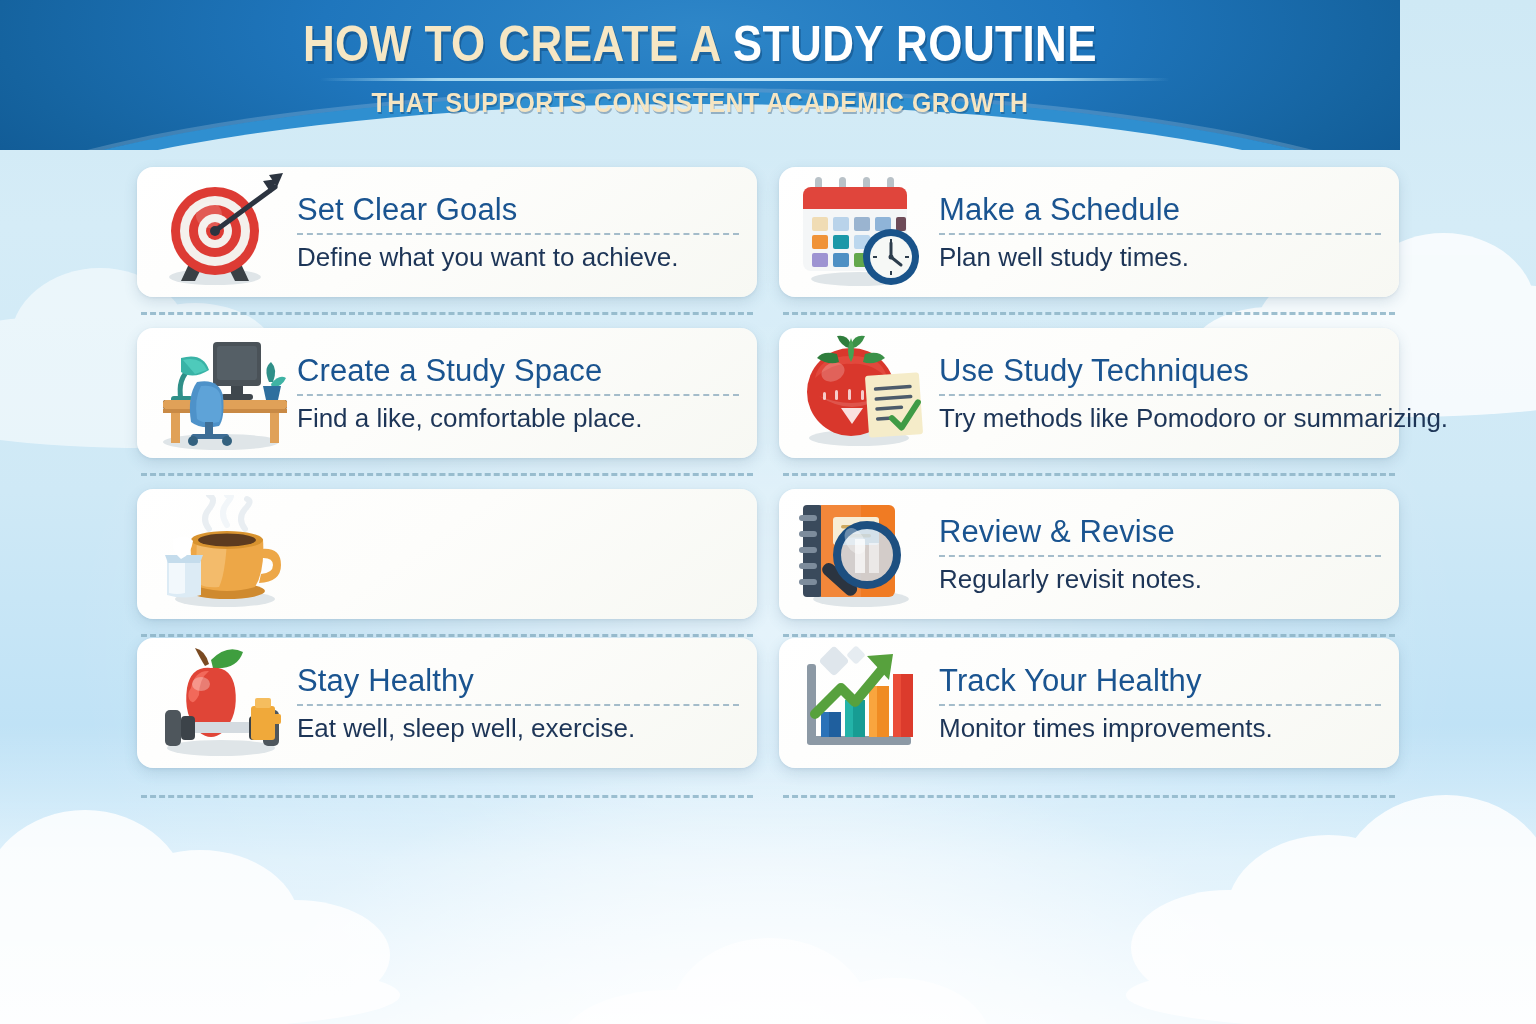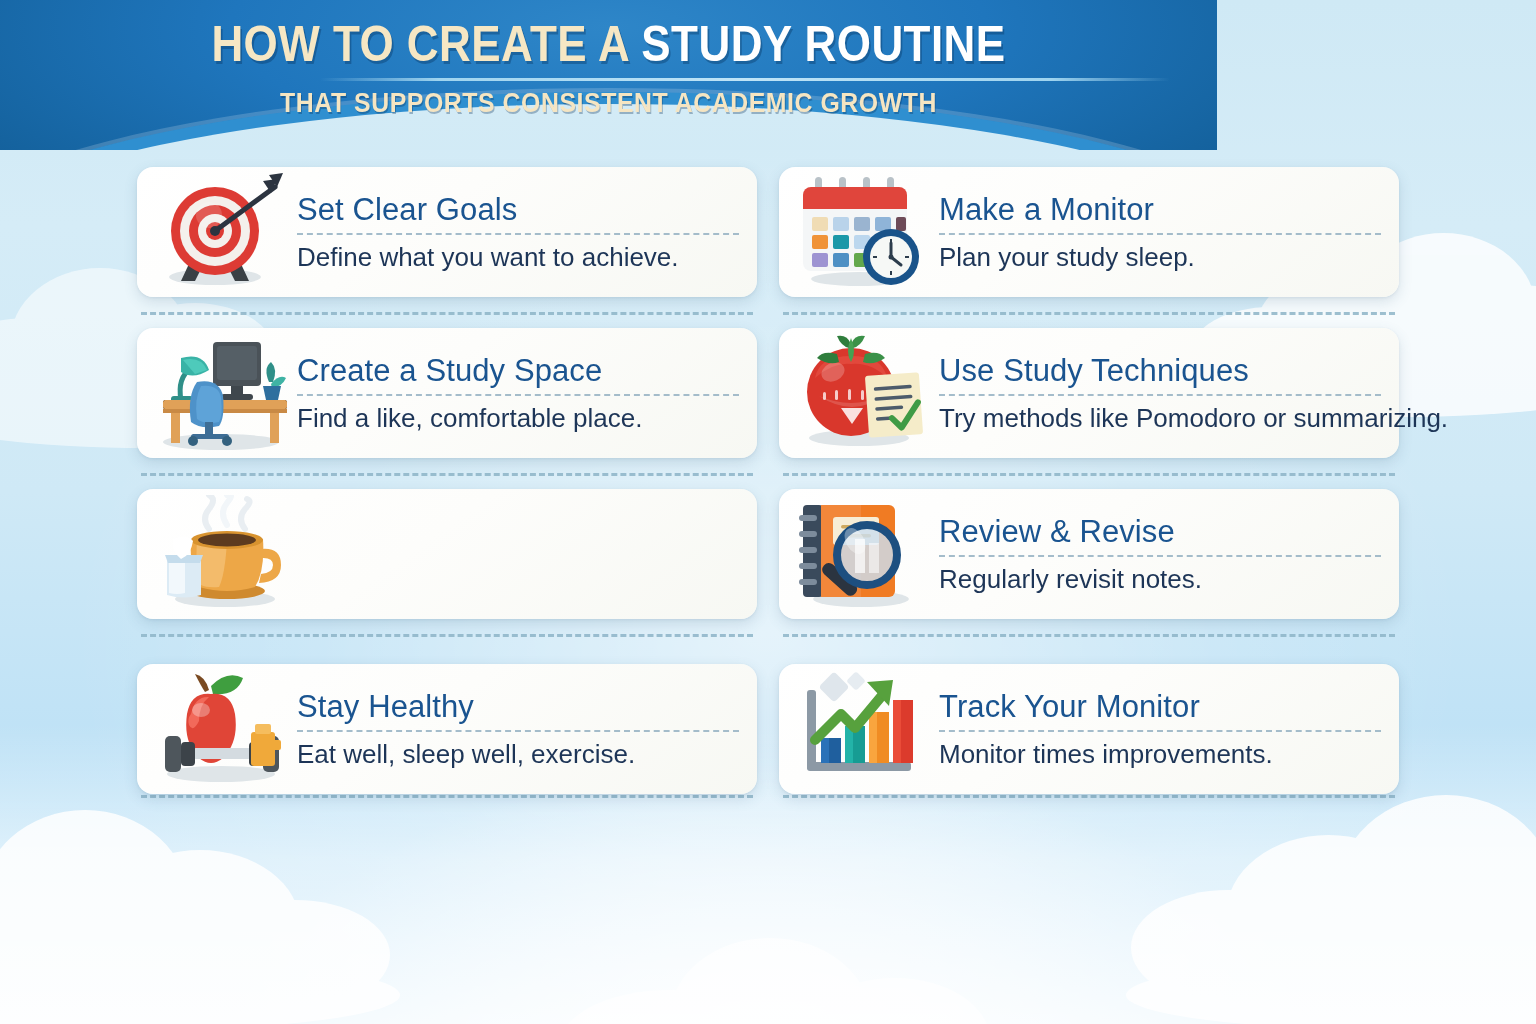--- a/index.html
+++ b/index.html
@@ -27,21 +27,21 @@
   .blob span { position:absolute; background:#fff; border-radius:50%; display:block; }
 
   .bottom-haze {
     position:absolute; left:0; right:0; bottom:0; height:300px;
     background:linear-gradient(180deg, rgba(255,255,255,0) 0%, rgba(255,255,255,0.55) 45%, rgba(255,255,255,0.85) 100%);
     pointer-events:none;
   }
 
   
   .header {
-    position:absolute; left:0; top:0; width:1217px; height:150px;
+    position:absolute; left:0; top:0; width:1400px; height:150px;
     background:
       radial-gradient(ellipse 900px 280px at 50% 18%, #2e86c8 0%, #1f76bd 42%, #15639f 78%, #0f5690 100%);
     overflow:hidden;
     text-decoration:underline;
   }
   .header::after {
     
     content:"";
     position:absolute; left:-8%; bottom:-122px; width:116%; height:180px;
     background:#2f8fd0;
@@ -103,21 +103,21 @@
     width:620px; height:130px;
     background:linear-gradient(145deg,#ffffff 0%, #fdfdfb 45%, #f7f8f3 100%);
     border-radius:16px;
     box-shadow:0 5px 14px rgba(60,100,130,0.16), 0 1px 3px rgba(60,100,130,0.10);
     display:flex; align-items:center;
     padding:0 18px 0 14px;
   }
   .card.r0 { top:0; }
   .card.r1 { top:161px; }
   .card.r2 { top:322px; }
-  .card.r3 { top:497px; }
+  .card.r3 { top:471px; }
 
   .row-sep {
     position:absolute;
     left:4px; width:612px; height:0;
     border-top:3px dashed #8fb6c9;
     opacity:.85;
   }
   .row-sep.s0 { top:145px; }
   .row-sep.s1 { top:306px; }
   .row-sep.s2 { top:467px; }
@@ -375,23 +375,23 @@
             <line x1="98" y1="66" x2="98" y2="70" stroke="#2c3c4c" stroke-width="2"></line>
             <line x1="98" y1="98" x2="98" y2="102" stroke="#2c3c4c" stroke-width="2"></line>
             <line x1="80" y1="84" x2="84" y2="84" stroke="#2c3c4c" stroke-width="2"></line>
             <line x1="112" y1="84" x2="116" y2="84" stroke="#2c3c4c" stroke-width="2"></line>
             <line x1="98" y1="84" x2="98" y2="70" stroke="#2c3c4c" stroke-width="3" stroke-linecap="round"></line>
             <line x1="98" y1="84" x2="108" y2="92" stroke="#2c3c4c" stroke-width="3" stroke-linecap="round"></line>
             <circle cx="98" cy="84" r="2.5" fill="#2c3c4c"></circle>
           </svg>
         </div>
         <div class="card-body">
-          <div class="card-title">Make a Monitor</div>
-          <div class="card-rule"></div>
-          <div class="card-desc">Plan your study sleep.</div>
+          <div class="card-title">Make a Schedule</div>
+          <div class="card-rule"></div>
+          <div class="card-desc">Plan well study times.</div>
         </div>
       </div>
 
       <div class="card r1">
         <div class="icon-wrap">
           <svg viewBox="0 0 142 118">
             <ellipse cx="66" cy="104" rx="50" ry="8" fill="#dfe5e8"></ellipse>
 
             <circle cx="58" cy="58" r="44" fill="#d9372c"></circle>
             <path d="M22 44 q18 -16 36 -14 q20 -2 36 14 q-4 -22 -36 -22 q-32 0 -36 22 z" fill="#e2483c"></path>
@@ -480,21 +480,21 @@
             <rect x="76" y="42" width="20" height="51" fill="#f08c23"></rect>
             <rect x="76" y="42" width="8" height="51" fill="#f9a53e"></rect>
             <rect x="100" y="30" width="20" height="63" fill="#dc3b2c"></rect>
             <rect x="100" y="30" width="8" height="63" fill="#ea4c38"></rect>
 
             <path d="M22 70 L48 44 L62 58 L92 22" stroke="#57a13d" stroke-width="10" fill="none" stroke-linecap="round" stroke-linejoin="round"></path>
             <path d="M74 12 L100 10 L96 36 Z" fill="#57a13d"></path>
           </svg>
         </div>
         <div class="card-body">
-          <div class="card-title">Track Your Monitor</div>
+          <div class="card-title">Track Your Healthy</div>
           <div class="card-rule"></div>
           <div class="card-desc">Monitor times improvements.</div>
         </div>
       </div>
 
     </div>
   </div>
 </div>
 
 </body></html>

